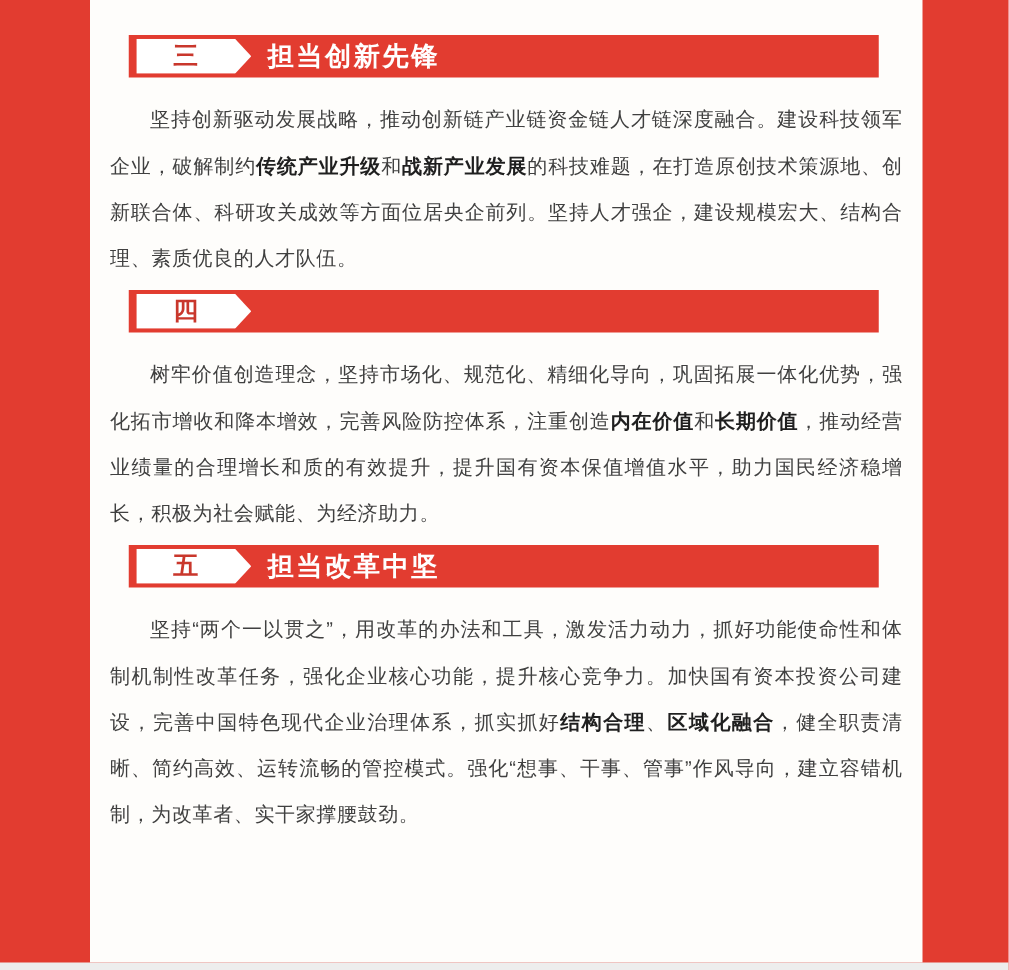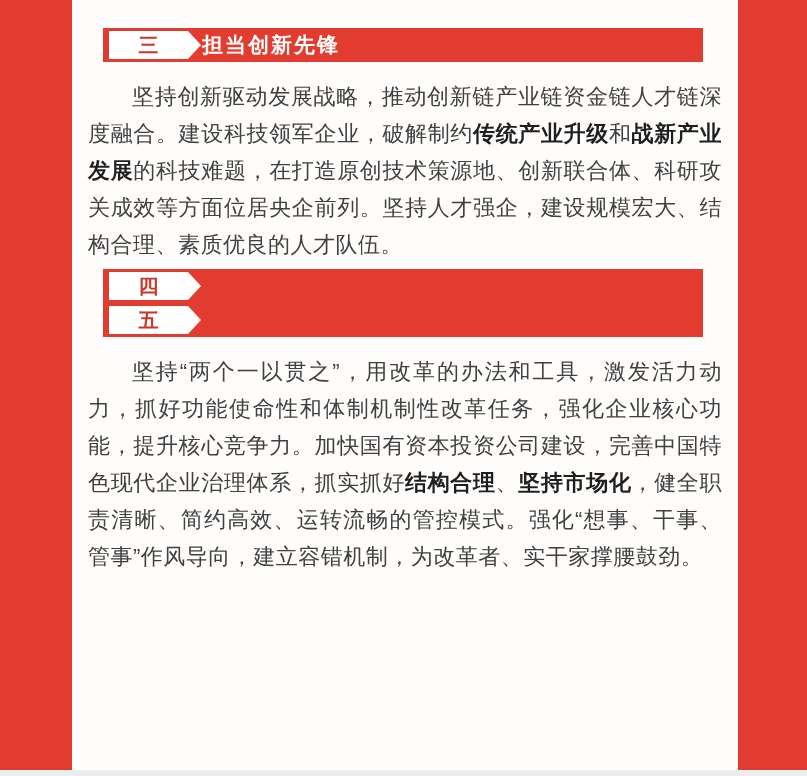--- a/index.html
+++ b/index.html
@@ -51,30 +51,30 @@
     flex: 0 0 auto;
   }
   .pennant .num {
     font-weight: bold;
     font-size: 20px;
     color: var(--pennant-number-red);
     padding-right: 13px;
     line-height: 1;
   }
   .banner .title {
-    margin-left: 1px;
+    margin-left: 13px;
     font-size: 21px;
     font-weight: bold;
     color: #ffffff;
     letter-spacing: 2px;
     white-space: nowrap;
   }
   .para {
     margin: 16px 0 6px 0;
-    font-size: 22px;
+    font-size: 16px;
     line-height: 37px;
     color: var(--body-text);
     text-indent: 2em;
     text-align: justify;
     letter-spacing: 0.5px;
   }
   .para strong {
     color: var(--bold-text);
     font-weight: bold;
   }
@@ -102,26 +102,28 @@
       </div>
       <p class="para"><span>坚持创新驱动发展战略，推动创新链产业链资金链人才链深度融合。建设科技领军企业，破解制约</span><strong>传统产业升级</strong><span>和</span><strong>战新产业发展</strong><span>的科技难题，在打造原创技术策源地、创新联合体、科研攻关成效等方面位居央企前列。坚持人才强企，建设规模宏大、结构合理、素质优良的人才队伍。</span></p>
     </section>
 
     <section>
       <div class="banner">
         <div class="pennant">
           <span class="num">四</span>
         </div>
       </div>
+      <p class="para"><span>树牢价值创造理念，坚持市场化、规范化、精细化导向，巩固拓展一体化优势，强化拓市增收和降本增效，完善风险防控体系，注重创造</span><strong>内在价值</strong><span>和</span><strong>长期价值</strong><span>，推动经营业绩量的合理增长和质的有效提升，提升国有资本保值增值水平，助力国民经济稳增长，积极为社会赋能、为经济助力。</span></p>
     </section>
 
     <section>
       <div class="banner">
         <div class="pennant">
           <span class="num">五</span>
         </div>
+        <h2 class="title">担当改革中坚</h2>
       </div>
-      <p class="para"><span>坚持“两个一以贯之”，用改革的办法和工具，激发活力动力，抓好功能使命性和体制机制性改革任务，强化企业核心功能，提升核心竞争力。加快国有资本投资公司建设，完善中国特色现代企业治理体系，抓实抓好</span><strong>结构合理</strong><span>、</span><strong>坚持市场化</strong><span>，健全职责清晰、简约高效、运转流畅的管控模式。强化“想事、干事、管事”作风导向，建立容错机制，为改革者、实干家撑腰鼓劲。</span></p>
+      <p class="para"><span>坚持“两个一以贯之”，用改革的办法和工具，激发活力动力，抓好功能使命性和体制机制性改革任务，强化企业核心功能，提升核心竞争力。加快国有资本投资公司建设，完善中国特色现代企业治理体系，抓实抓好</span><strong>结构合理</strong><span>、</span><strong>区域化融合</strong><span>，健全职责清晰、简约高效、运转流畅的管控模式。强化“想事、干事、管事”作风导向，建立容错机制，为改革者、实干家撑腰鼓劲。</span></p>
     </section>
 
   </div>
   <div class="bottom-bar"></div>
 </div>
 
 </body></html>

